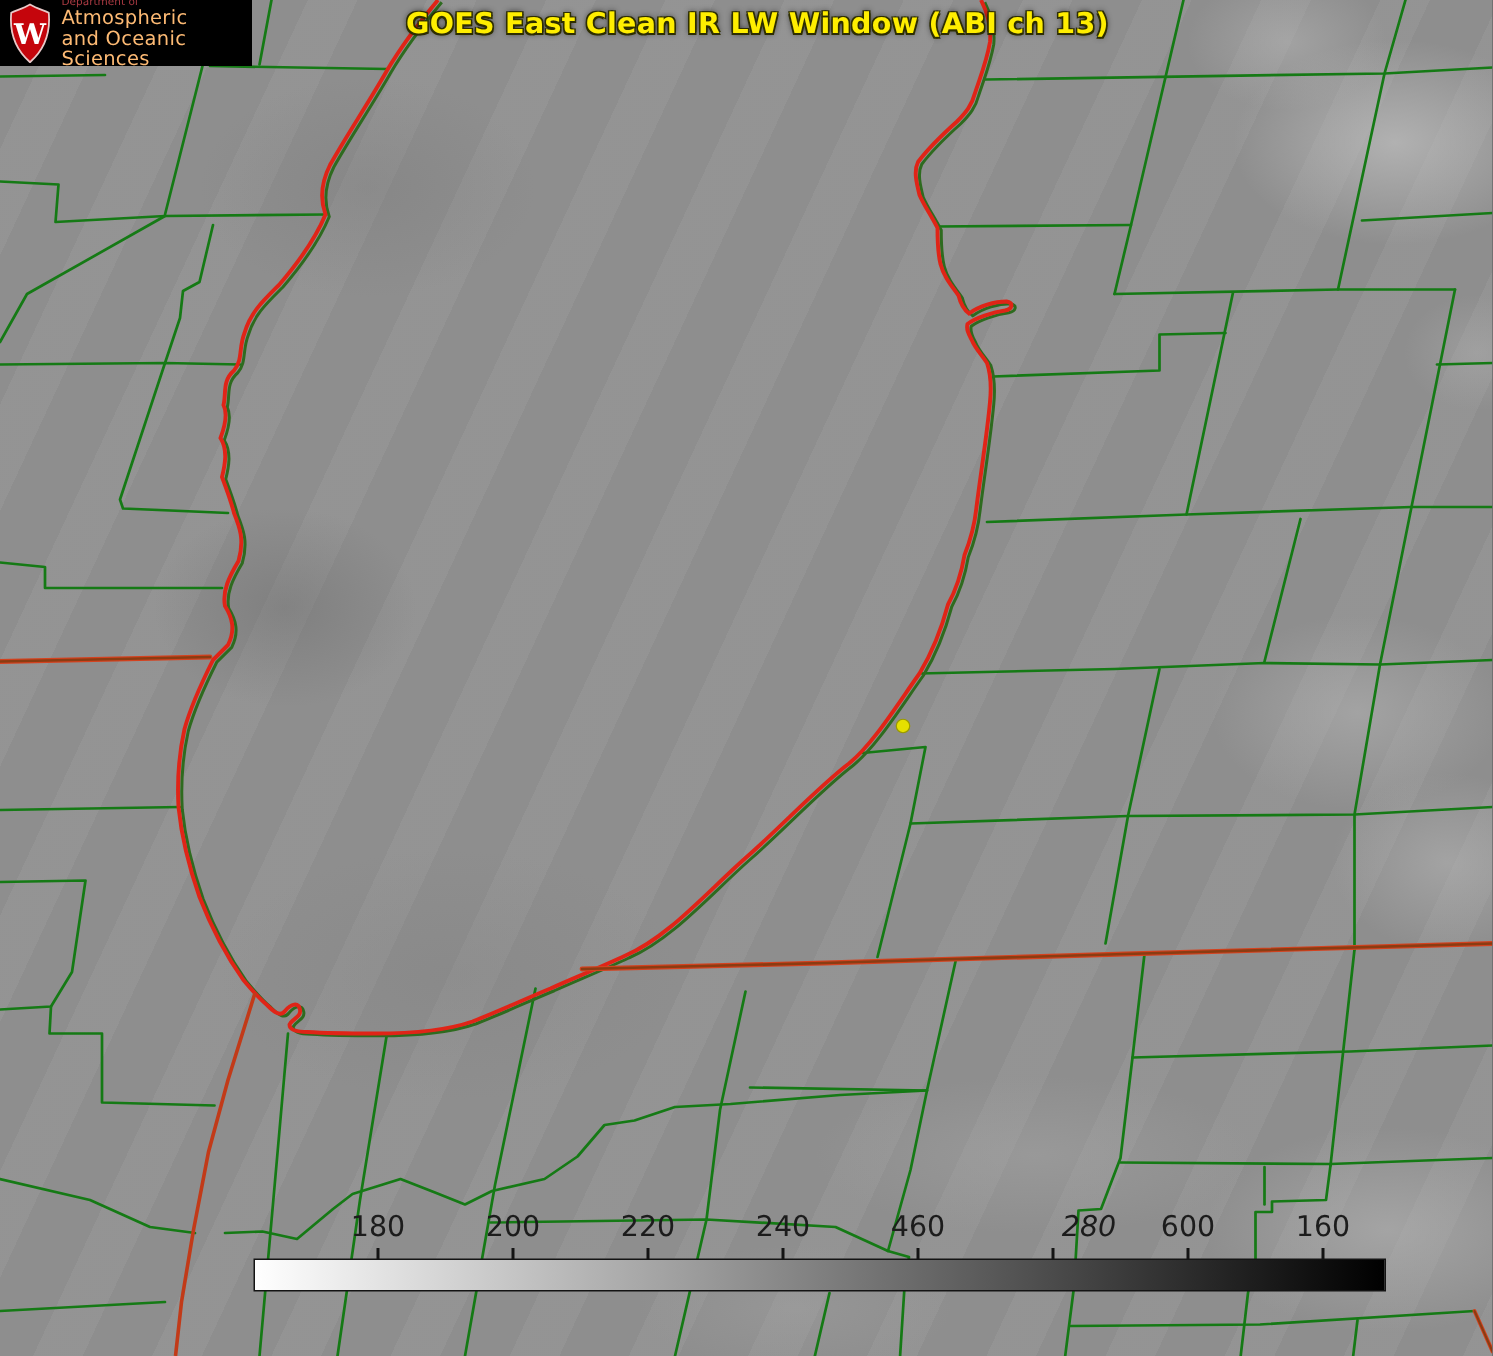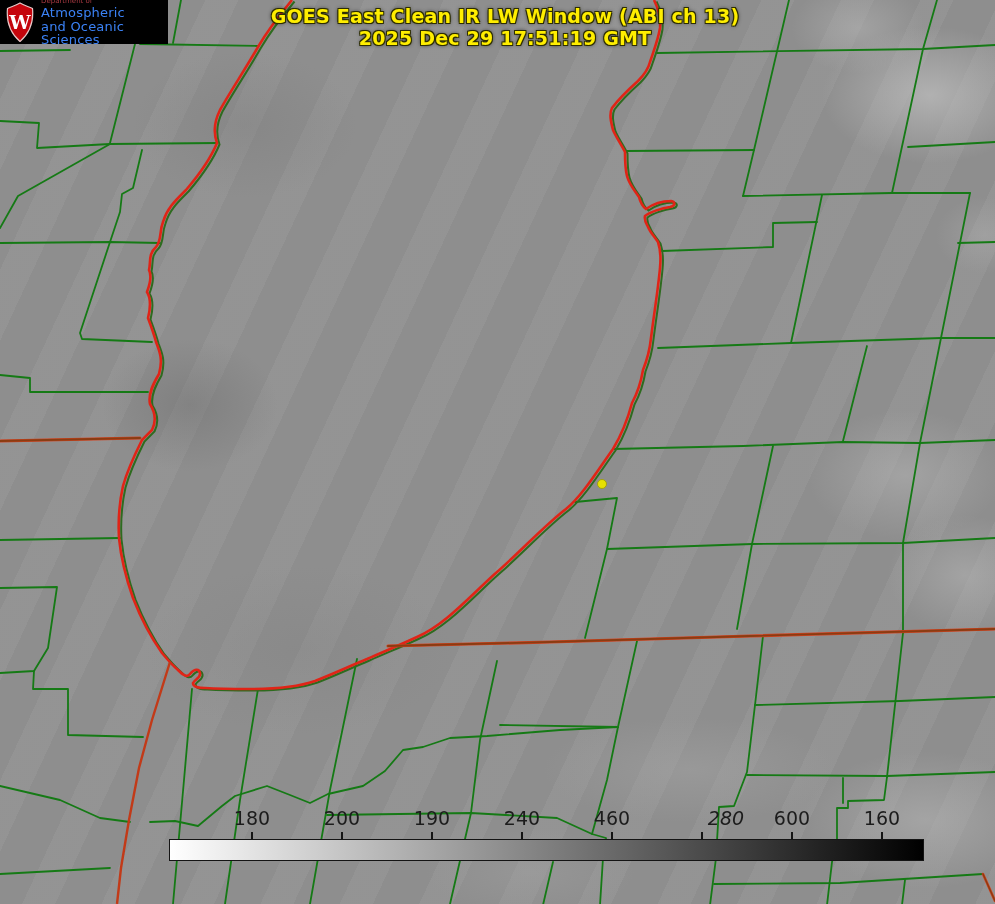--- a/index.html
+++ b/index.html
@@ -27,21 +27,21 @@
       repeating-linear-gradient(115deg, rgba(255,255,255,0) 0px, rgba(255,255,255,0) 42px,
                                 rgba(255,255,255,.05) 42px, rgba(255,255,255,.05) 72px);
   }
   svg.map{position:absolute;left:0;top:0;}
   
   .logo{position:absolute;left:0;top:0;width:168px;height:44px;background:#000;
         display:flex;align-items:center;}
   .logo .crest{margin-left:5px;flex:0 0 auto;}
   .logo .lg-text{margin-left:6px;line-height:1;}
   .lg-dept{font-size:7px;color:#a93a42;margin-bottom:1px;}
-  .lg-l1,.lg-l2{font-size:13px;color:#3b82f6;letter-spacing:.2px;}
+  .lg-l1,.lg-l2{font-size:13px;color:#fdba74;letter-spacing:.2px;}
   .lg-l2{margin-top:1px;}
   
   .title{position:absolute;left:15px;right:0;top:5px;text-align:center;pointer-events:none;}
   .title div{
     font-weight:bold;font-size:19px;color:#ffee00;letter-spacing:.2px;
     text-shadow:-1px -1px 0 #2e2e00, 1px -1px 0 #2e2e00, -1px 1px 0 #2e2e00,
                  1px 1px 0 #2e2e00, 0 0 4px rgba(0,0,0,.85);
   }
   
   .colorbar{position:absolute;left:133px;top:839px;width:753px;height:20px;
@@ -156,31 +156,30 @@
     </svg>
     <div class="lg-text">
       <div class="lg-dept">Department of</div>
       <div class="lg-l1">Atmospheric</div>
       <div class="lg-l2">and Oceanic Sciences</div>
     </div>
   </div>
 
   <div class="title">
     <div>GOES East Clean IR LW Window (ABI ch 13)</div>
-    <div>2025 Dec 29 17:51:19 GMT</div>
   </div>
 
   <div class="colorbar" style="background: linear-gradient(90deg, rgb(255, 255, 255), rgb(0, 0, 0)); margin-left: 36px;">
     <div>
         <div class="cb-tick" style="left: 81px;"></div>
         <div class="cb-label" style="left: 50px;">180</div>
         <div class="cb-tick" style="left: 171px;"></div>
         <div class="cb-label" style="left: 140px;">200</div>
         <div class="cb-tick" style="left: 261px;"></div>
-        <div class="cb-label" style="left: 230px;">190</div>
+        <div class="cb-label" style="left: 230px;">220</div>
         <div class="cb-tick" style="left: 351px;"></div>
         <div class="cb-label" style="left: 320px;">240</div>
         <div class="cb-tick" style="left: 441px;"></div>
         <div class="cb-label" style="left: 410px;">460</div>
         <div class="cb-tick" style="left: 531px;"></div>
         <div class="cb-label" style="left: 524px; font-style: italic;">280</div>
         <div class="cb-tick" style="left: 621px;"></div>
         <div class="cb-label" style="left: 590px;">600</div>
         <div class="cb-tick" style="left: 711px;"></div>
         <div class="cb-label" style="left: 680px;">160</div>

